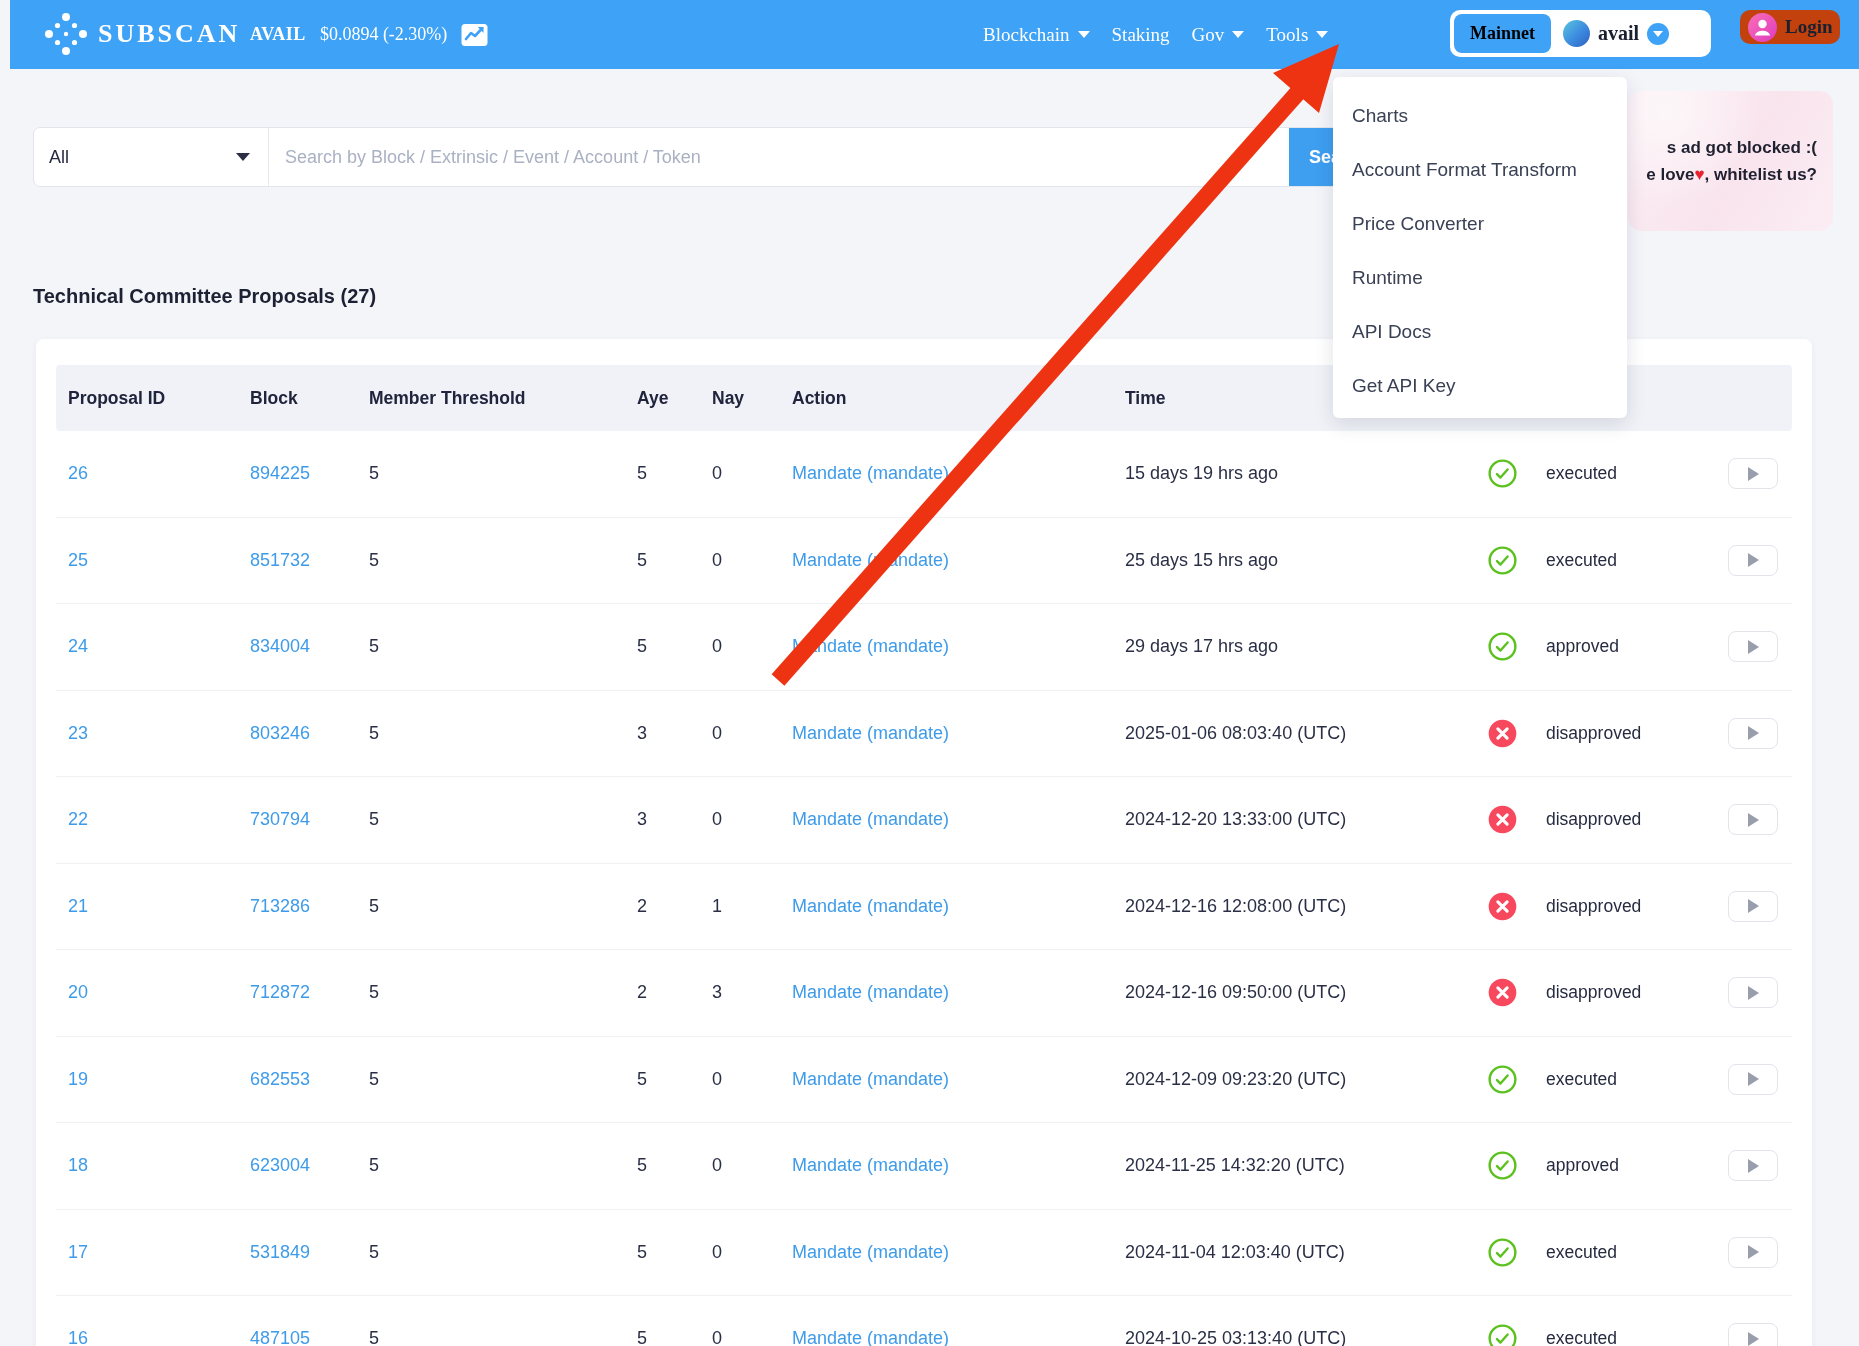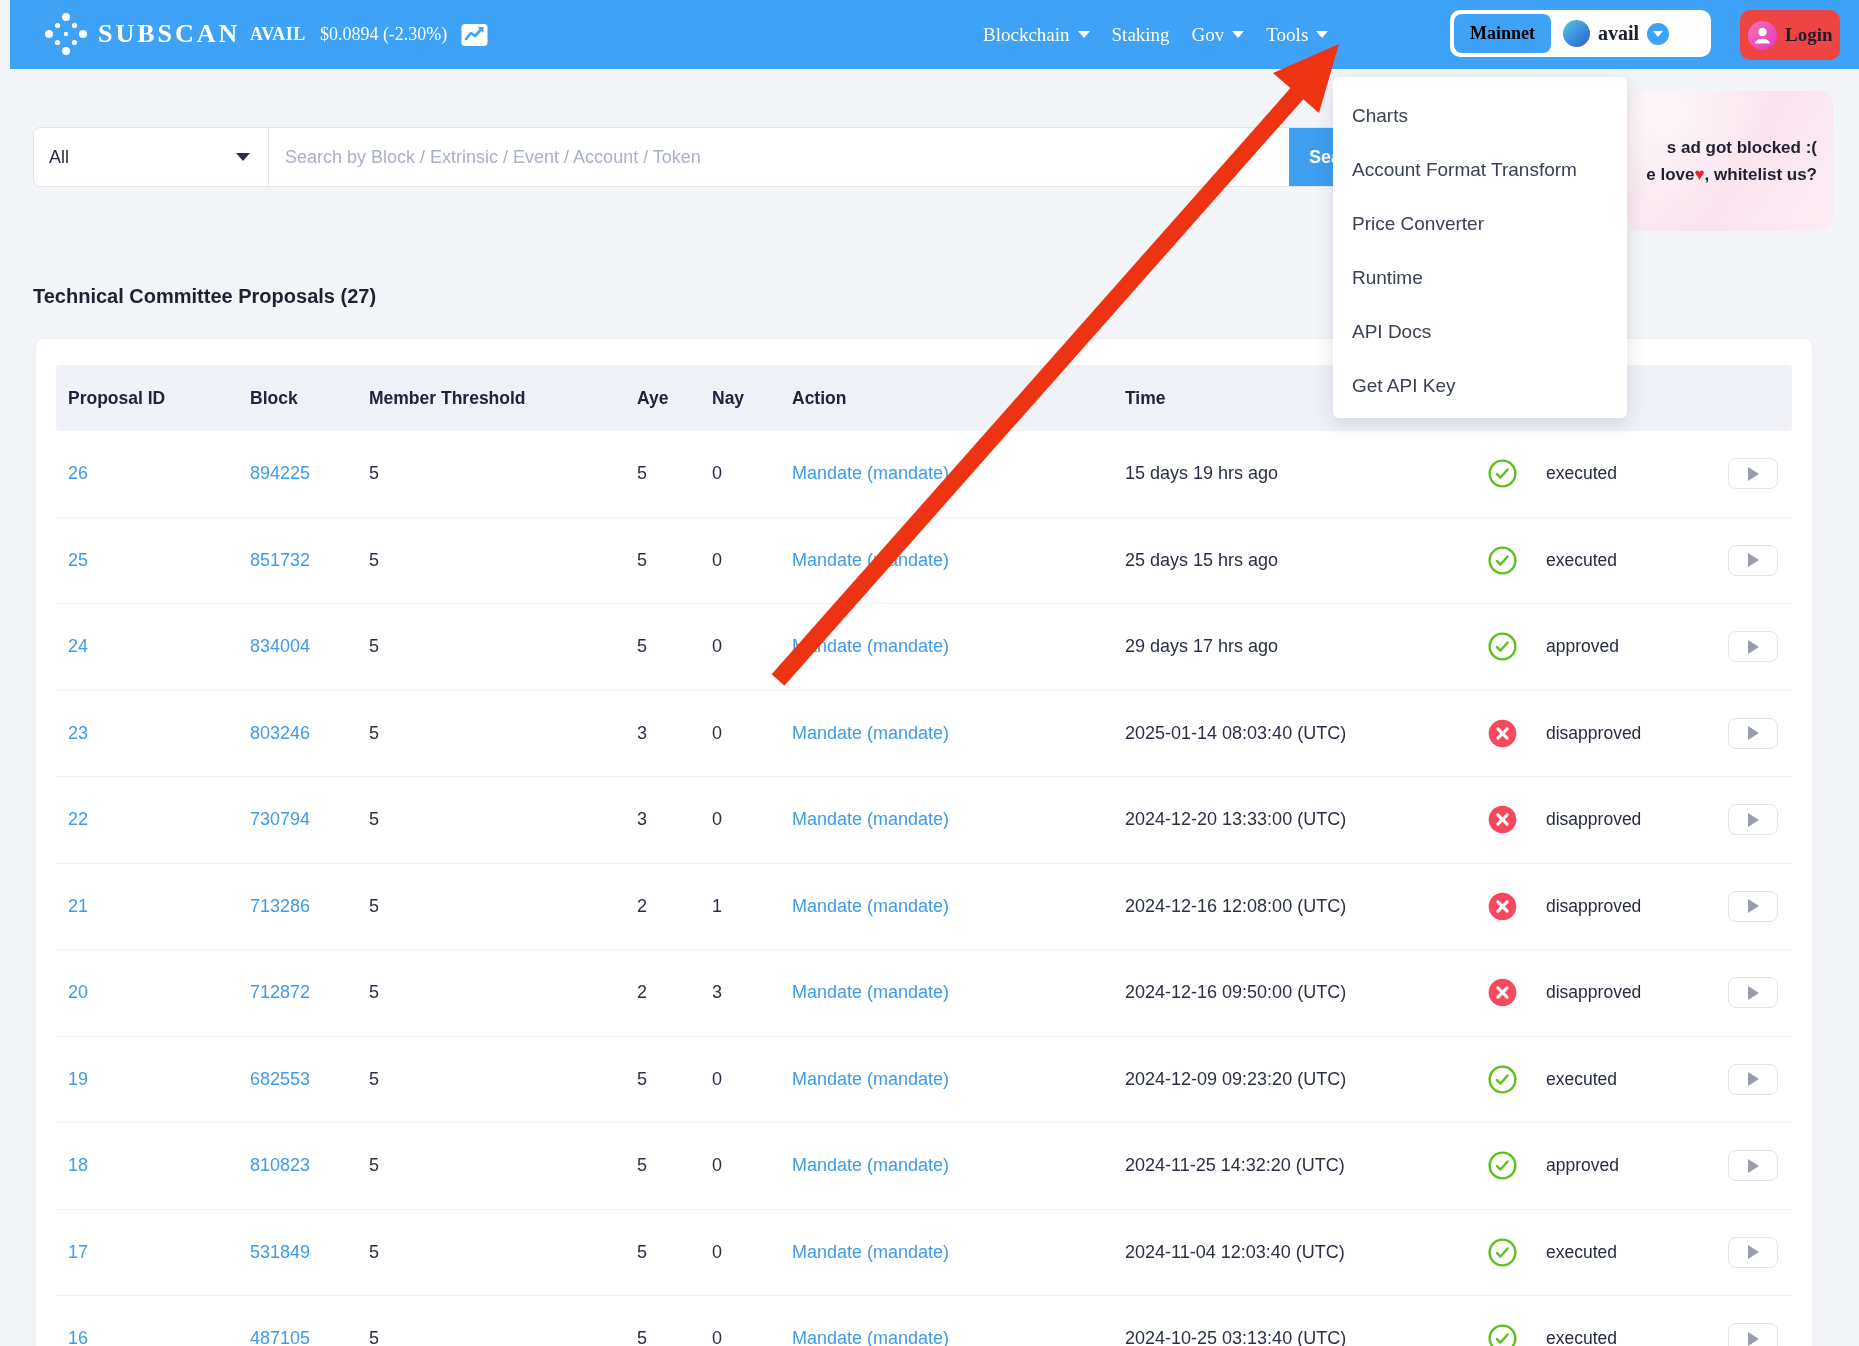--- a/index.html
+++ b/index.html
@@ -16,21 +16,21 @@
   .mainnav { position:absolute; left:973px; top:0; height:69px; display:flex; align-items:center; gap:22px; }
   .navitem { color:#fff; font-size:19px; display:flex; align-items:center; gap:8px; cursor:pointer; }
   .caret-dn { width:0; height:0; border-left:6px solid transparent; border-right:6px solid transparent; border-top:7px solid #fff; }
   .net-group { position:absolute; left:1440px; top:10px; width:261px; height:47px; background:#fff; border-radius:10px; display:flex; align-items:center; padding:4px; }
   .net-chip { background:#3EA2F6; color:#000000; font-weight:700; font-size:18px; border-radius:8px; height:39px; padding:0 16px; display:flex; align-items:center; }
   .chain-sel { display:flex; align-items:center; gap:8px; padding:0 10px 0 12px; cursor:pointer; }
   .avail-logo { width:27px; height:27px; border-radius:50%; background:linear-gradient(135deg,#5BC6DD 0%,#3C8BE0 55%,#2F5FC0 100%); }
   .chain-name { font-size:20px; font-weight:700; color:#1B2030; }
   .chev-circle { width:22px; height:22px; border-radius:50%; background:#3EA2F6; display:flex; align-items:center; justify-content:center; }
   .chev-circle .caret-dn { border-left-width:5px; border-right-width:5px; border-top-width:6px; }
-  .login-pill { position:absolute; left:1730px; top:10px; width:100px; height:50px; background:#ef4444; border-radius:10px; display:flex; align-items:center; gap:8px; padding-left:8px; cursor:pointer; }
+  .login-pill { position:absolute; left:1730px; top:10px; width:100px; height:34px; background:#c2410c; border-radius:10px; display:flex; align-items:center; gap:8px; padding-left:8px; cursor:pointer; }
   .login-label { font-size:19px; font-weight:700; color:#1B2030; }
 
   
   .searchbar { position:absolute; left:33px; top:127px; width:1357px; height:60px; background:#fff; border:1px solid #E3E5EC; border-radius:7px; display:flex; z-index:5; }
   .filter-box { width:235px; height:100%; display:flex; align-items:center; justify-content:space-between; padding:0 18px 0 15px; border-right:1px solid #E7E9EF; cursor:pointer; }
   .filter-box .val { font-size:18px; color:#262B40; }
   .filter-box .caret { width:0; height:0; border-left:7px solid transparent; border-right:7px solid transparent; border-top:8px solid #2A2F45; }
   .search-input { flex:1; border:none; outline:none; font-size:18px; color:#262B40; padding:0 16px; font-family:inherit; background:transparent; }
   .search-input::placeholder { color:#A9B1C2; }
   .search-btn { width:100px; height:100%; background:#3E9EF0; color:#fff; font-size:18px; font-weight:700; border:none; border-radius:0 6px 6px 0; cursor:pointer; font-family:inherit; }
@@ -235,21 +235,21 @@
           </button>
         </div>
       </div>
       <div class="t-row">
         <div><a class="link">23</a></div>
         <div><a class="link">803246</a></div>
         <div><span class="cell-txt">5</span></div>
         <div><span class="cell-txt">3</span></div>
         <div><span class="cell-txt">0</span></div>
         <div><a class="link">Mandate (mandate)</a></div>
-        <div><span class="cell-txt">2025-01-14 08:03:40 (UTC)</span></div>
+        <div><span class="cell-txt">2025-01-06 08:03:40 (UTC)</span></div>
         <div class="status-wrap">
           <svg width="29" height="29" viewBox="0 0 30 30">
             <circle cx="15" cy="15" r="14.3" fill="#F8485E"></circle>
             <path d="M10.2 10.2l9.6 9.6M19.8 10.2l-9.6 9.6" stroke="#fff" stroke-width="3.2" stroke-linecap="round"></path>
           </svg>
           <span class="status-label">disapproved</span>
         </div>
         <div>
           <button class="detail-btn">
             <span class="detail-tri"></span>
@@ -335,21 +335,21 @@
           <span class="status-label">executed</span>
         </div>
         <div>
           <button class="detail-btn">
             <span class="detail-tri"></span>
           </button>
         </div>
       </div>
       <div class="t-row">
         <div><a class="link">18</a></div>
-        <div><a class="link">810823</a></div>
+        <div><a class="link">623004</a></div>
         <div><span class="cell-txt">5</span></div>
         <div><span class="cell-txt">5</span></div>
         <div><span class="cell-txt">0</span></div>
         <div><a class="link">Mandate (mandate)</a></div>
         <div><span class="cell-txt">2024-11-25 14:32:20 (UTC)</span></div>
         <div class="status-wrap">
           <svg width="29" height="29" viewBox="0 0 30 30">
             <circle cx="15" cy="15" r="13.3" fill="none" stroke="#5CC11F" stroke-width="2.5"></circle>
             <path d="M9.3 15.6l3.6 3.6 7.4-8.4" fill="none" stroke="#5CC11F" stroke-width="2.5" stroke-linecap="round" stroke-linejoin="round"></path>
           </svg>

